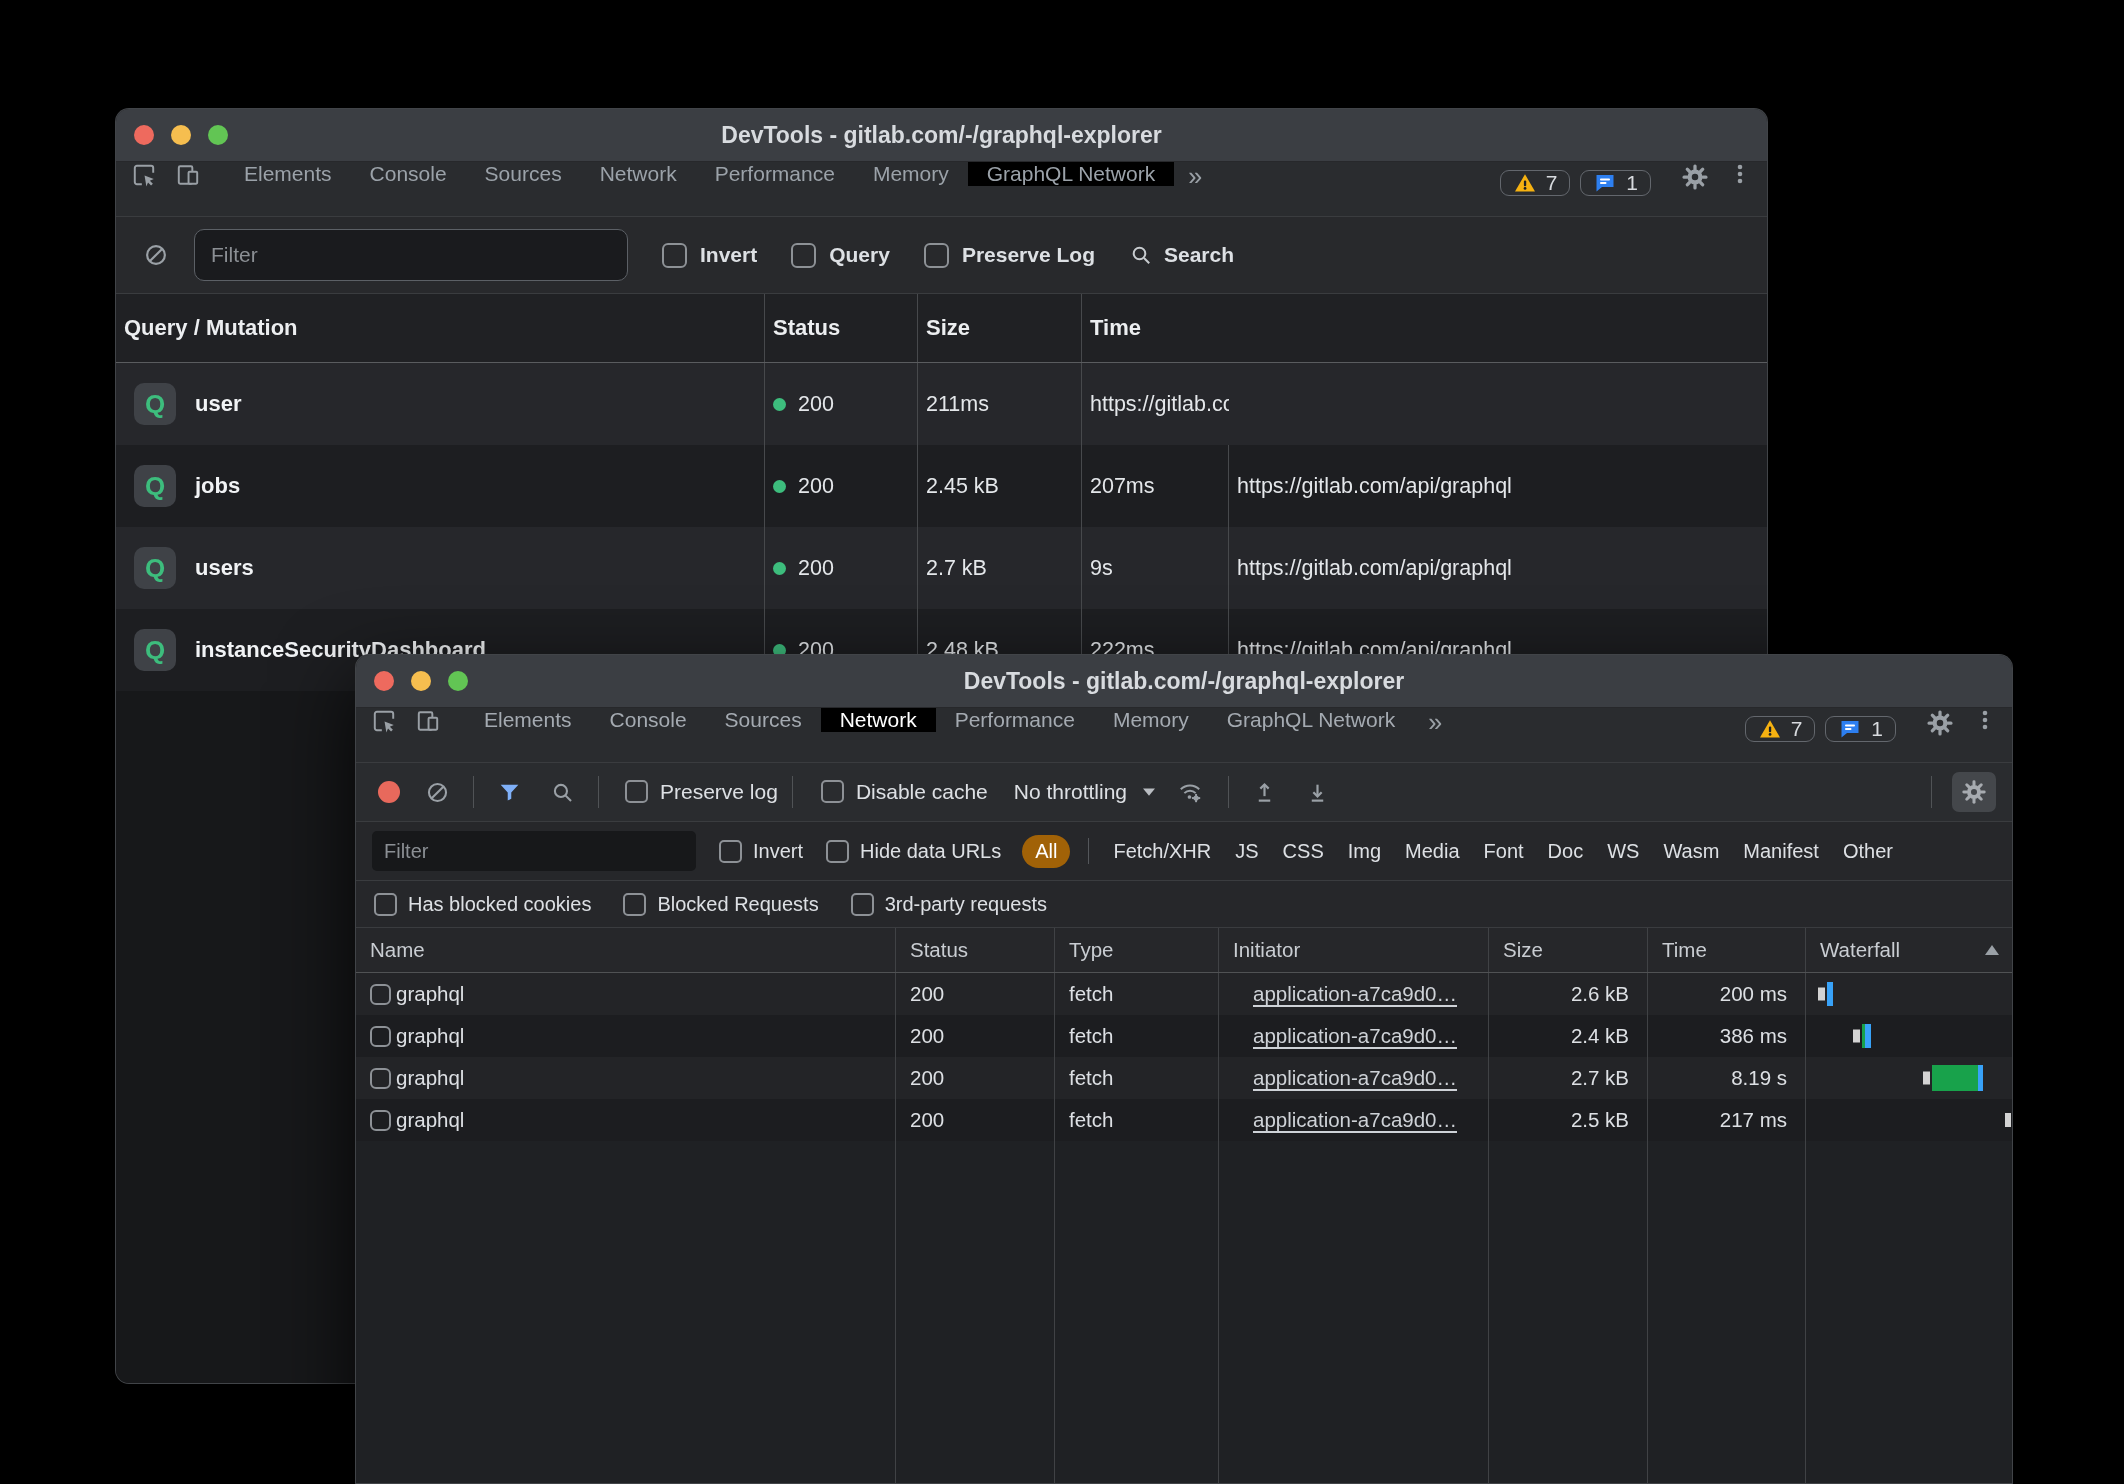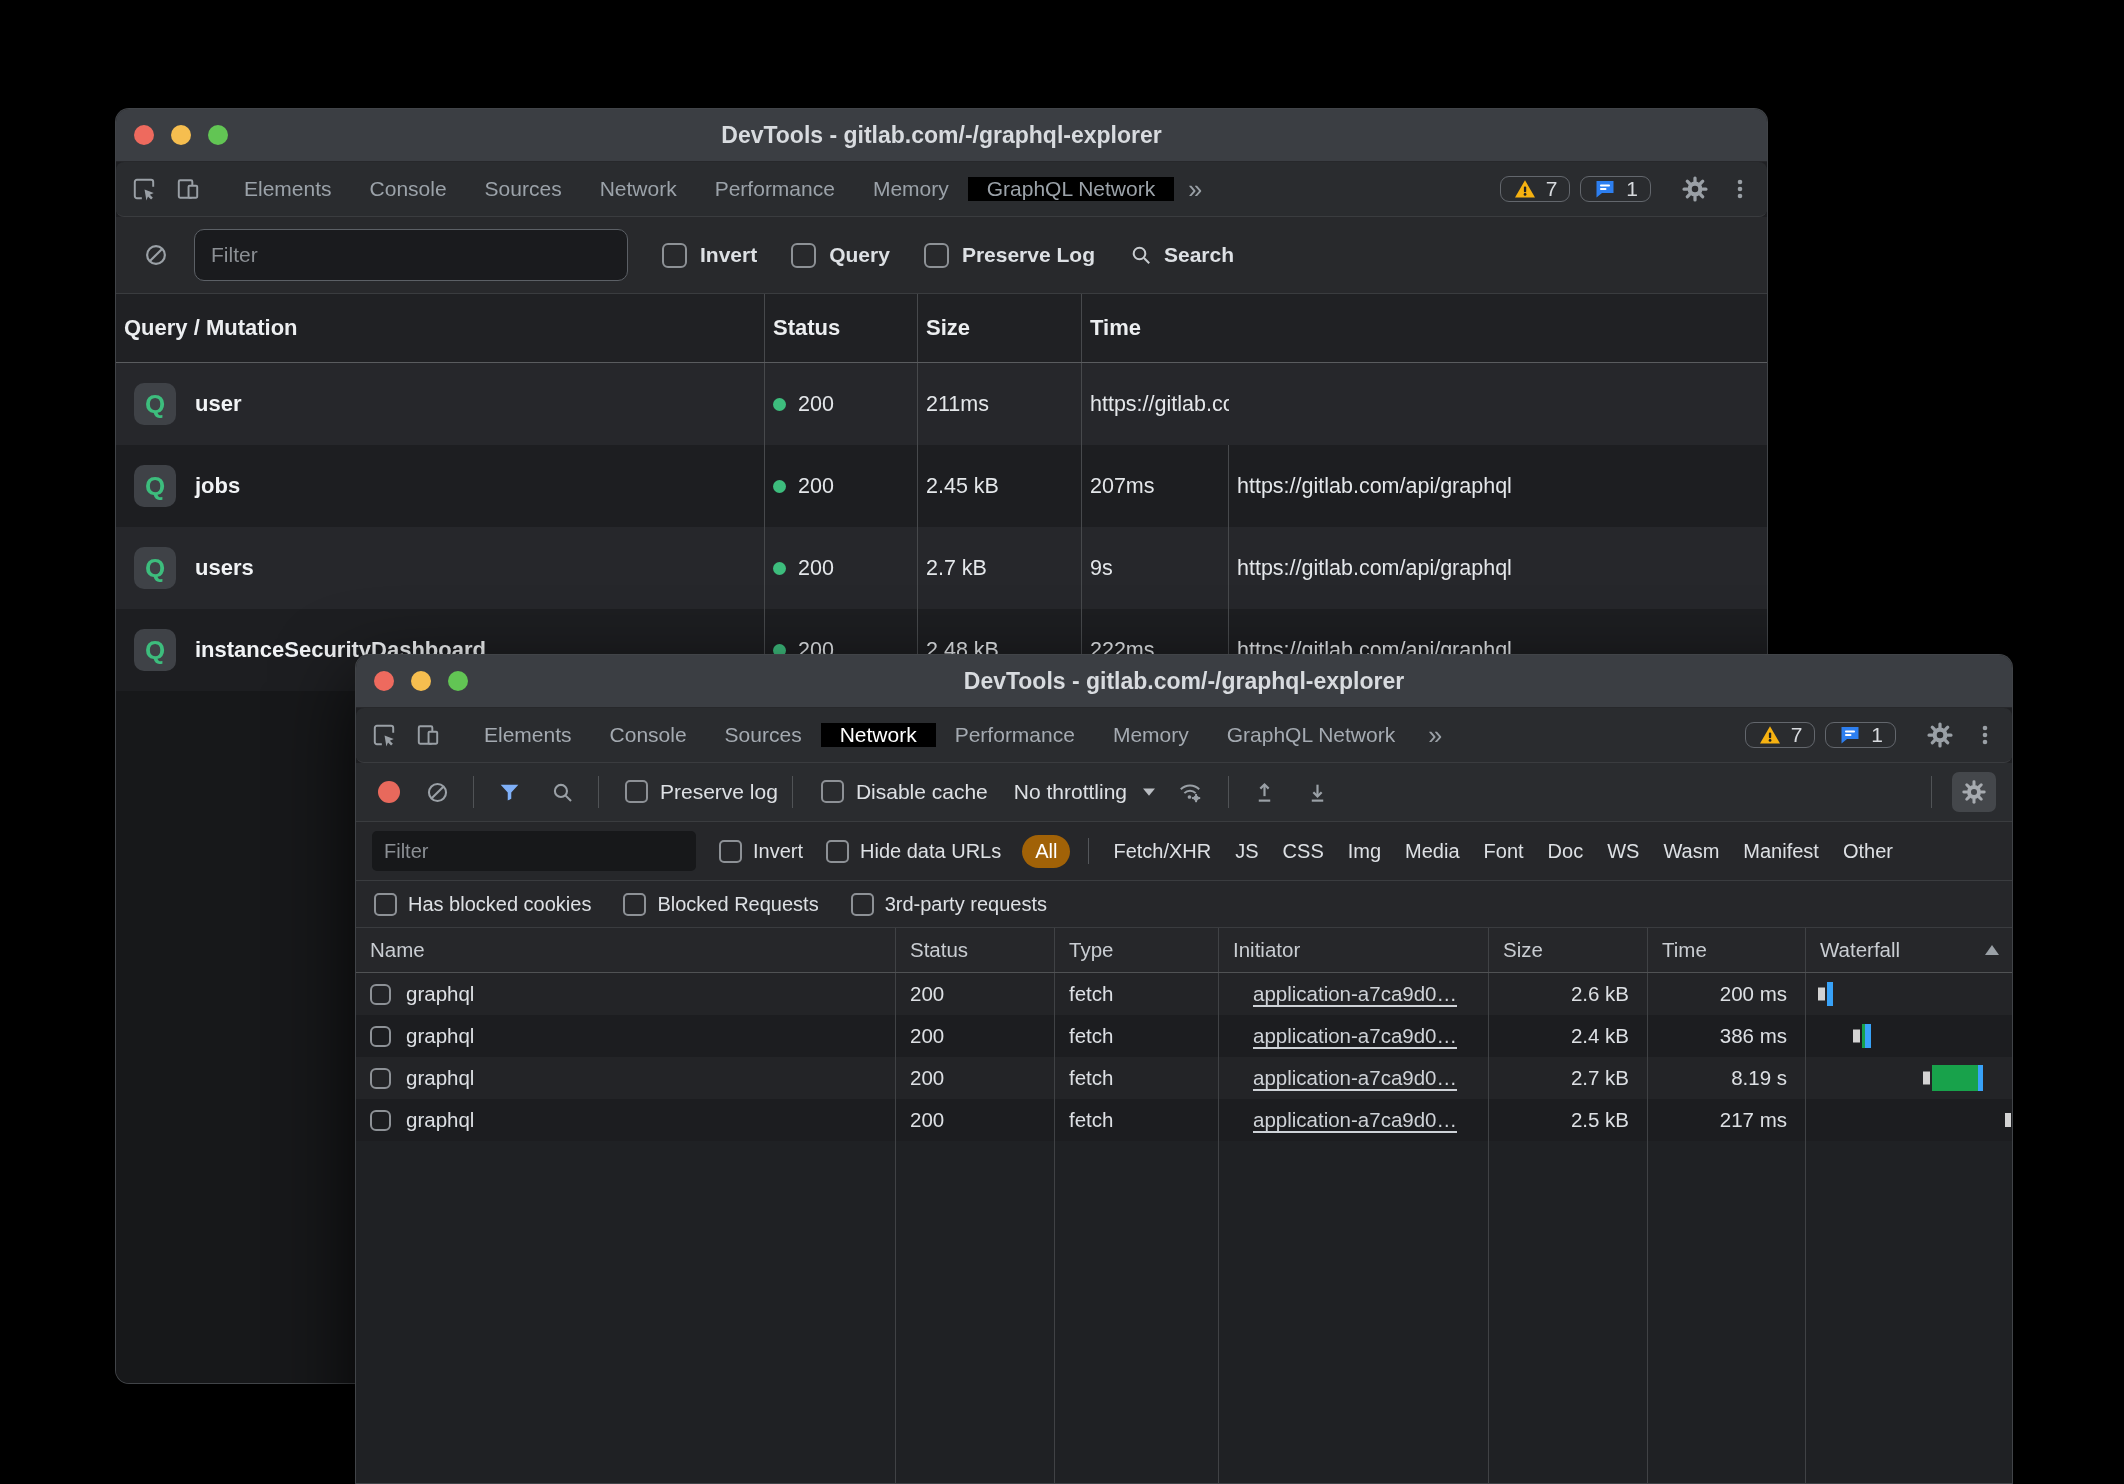--- a/index.html
+++ b/index.html
@@ -15,22 +15,22 @@
   .window.front{left:355px;top:654px;width:1658px;height:830px;
                 border-bottom-left-radius:0;border-bottom-right-radius:0;z-index:5;}
 
   .titlebar{flex:0 0 52px;background:#3b3e43;position:relative;display:flex;align-items:center;
             border-bottom:1px solid #27282b;}
   .traffic{position:absolute;left:18px;top:0;height:100%;display:flex;align-items:center;gap:17px;}
   .tl{width:20px;height:20px;border-radius:50%;display:block;}
   .tl.red{background:#ee6a5e}.tl.yellow{background:#f6be4f}.tl.green{background:#62c554}
   .title{width:100%;text-align:center;font-weight:700;font-size:23px;color:#d8dbdf;}
 
-  .tabbar{flex:0 0 54px;background:#2a2c2f;display:flex;align-items:center;
-          border-bottom:1px solid #3a3c3f;padding:0 6px;border-radius:8px;}
+  .tabbar{flex:0 0 54px;background:#2a2c2f;display:flex;align-items:flex-start;
+          border-bottom:1px solid #3a3c3f;padding:0 6px;}
   .iconbtn{display:flex;align-items:center;justify-content:center;padding:0 9px;}
   .vdiv{width:1px;background:#505356;margin:11px 7px;}
   .tab{display:flex;align-items:center;padding:0 19px;font-size:21px;color:#a4aab1;white-space:nowrap;}
   .window.back .tab{font-weight:500;color:#9ba2a9;}
   .tab.active{background:#000;color:#fff;}
   .chev{display:flex;align-items:center;padding:0 14px;font-size:25px;color:#9aa0a6;}
   .spacer{flex:1;}
   .badge{display:flex;align-items:center;gap:9px;border:1px solid #63676d;border-radius:9px;
          padding:0 12px;margin:8px 5px;color:#d8dbdf;font-size:21px;}
 
@@ -84,21 +84,21 @@
   .net-blockedrow .checkbox,.net-filterrow .checkbox,.net-toolbar .checkbox{width:23px;height:23px;border-radius:5px;}
 
   .net-grid{display:grid;grid-template-columns:540px 159px 164px 270px 159px 158px 1fr;}
   .net-head{flex:0 0 44px;background:#26272a;border-bottom:1px solid #505254;font-size:20.5px;color:#c9cdd2;}
   .net-head .cell,.net-row .cell,.net-empty .cell{display:flex;align-items:center;padding-left:14px;
         border-right:1px solid #404245;overflow:hidden;white-space:nowrap;box-sizing:border-box;}
   .net-head .cell:last-child,.net-row .cell:last-child,.net-empty .cell:last-child{border-right:none;}
   .net-head .cell.waterfall{justify-content:space-between;padding-right:12px;}
   .net-row{height:42px;font-size:20.5px;color:#dde0e4;}
   .net-row.odd{background:#232427;} .net-row.even{background:#1c1d20;}
-  .net-row .cell.name{gap:15px;}
+  .net-row .cell.name{gap:5px;}
   .net-row .cell.num{justify-content:flex-end;padding-right:18px;padding-left:0;}
   .net-row .cell.waterfall{position:relative;padding:0;}
   .link{color:#ced2d7;text-decoration:underline;text-underline-offset:4px;margin-left:20px;}
   .wf{position:absolute;top:50%;transform:translateY(-50%);}
   .wf.tick{background:#d3d3d3;width:7px;height:13px;}
   .wf.green{background:var(--waterfall-green,#18a24b);}
   .wf.blue{background:var(--waterfall-blue,#38a2f8);}
   .net-empty{flex:1;background:#1f2124;}
   .net-empty .cell{height:100%;}
 

